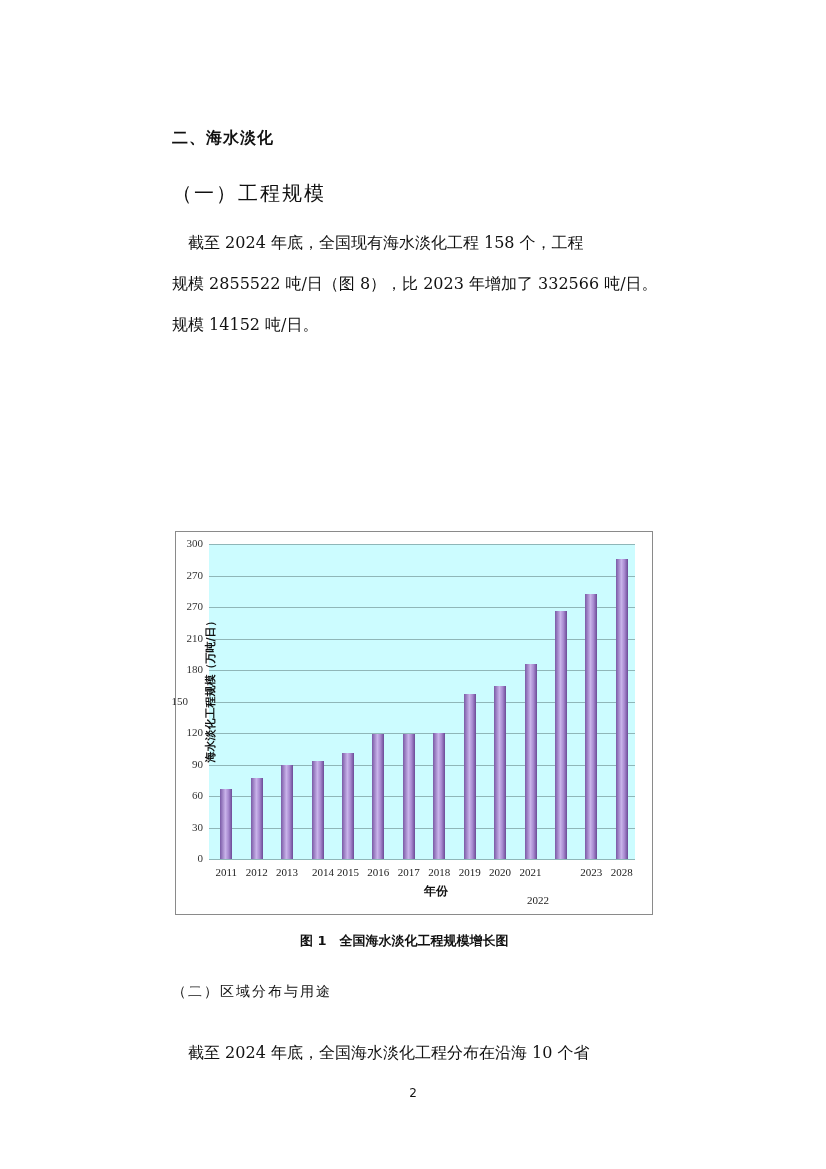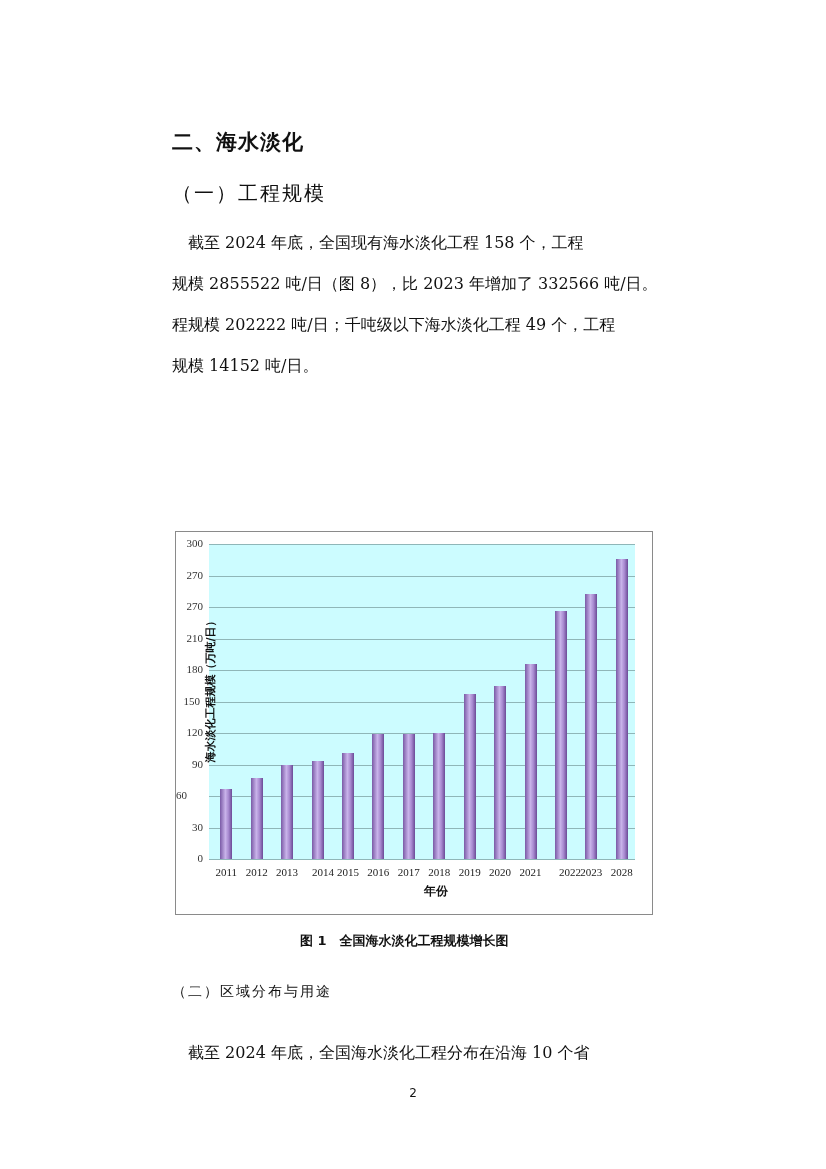--- a/index.html
+++ b/index.html
@@ -1,19 +1,19 @@
 <!DOCTYPE html>
 <html><head>
 <meta charset="utf-8">
 <style>
   html, body { margin:0; padding:0; background:#ffffff; }
   body { width:826px; height:1169px; position:relative; overflow:hidden;
          font-family:"DejaVu Serif", "Liberation Serif", serif; color:#111; }
   .h1 { position:absolute; left:172px; top:128px; font-family:"DejaVu Sans","Liberation Sans",sans-serif;
-        font-size:21px; font-weight:bold; letter-spacing:1px; }
+        font-size:16px; font-weight:bold; letter-spacing:1px; }
   .h2 { position:absolute; left:172px; top:180px; font-size:20px; letter-spacing:2px; }
   .para { position:absolute; left:172px; width:540px; font-size:16px; line-height:41px;
           text-align:justify; text-align-last:left; }
   .para .line { display:block; white-space:nowrap; }
   .p1 { top:222px; }
   .figure { position:absolute; left:175px; top:531px; width:476px; height:382px;
             border:1px solid #8a8a8a; background:#fff; }
   .plot { position:absolute; left:209px; top:544px; width:426px; height:315px;
           background:#ccfcff; }
   .grid { position:absolute; left:0; width:100%; height:1px; background:#8fb6b8; }
@@ -35,21 +35,20 @@
 </style>
 </head>
 <body>
 
 <div class="h1">二、海水淡化</div>
 <div class="h2">（一）工程规模</div>
 
 <div class="para p1">
   <span class="line">　截至 2024 年底，全国现有海水淡化工程 158 个，工程</span>
   <span class="line">规模 2855522 吨/日（图 8），比 2023 年增加了 332566 吨/日。</span>
-  <span class="line">程规模 202222 吨/日；千吨级以下海水淡化工程 49 个，工程</span>
   <span class="line">规模 14152 吨/日。</span>
 </div>
 
 <div class="figure"></div>
 <div class="plot" id="plot">
     <div class="grid" style="top: 315px;"></div>
     <div class="grid" style="top: 283.5px;"></div>
     <div class="grid" style="top: 252px;"></div>
     <div class="grid" style="top: 220.5px;"></div>
     <div class="grid" style="top: 189px;"></div>
@@ -70,43 +69,43 @@
     <div class="bar" style="left: 254.643px; height: 164.85px;"></div>
     <div class="bar" style="left: 285.071px; height: 173.25px;"></div>
     <div class="bar" style="left: 315.5px; height: 195.3px;"></div>
     <div class="bar" style="left: 345.929px; height: 247.8px;"></div>
     <div class="bar" style="left: 376.357px; height: 264.6px;"></div>
     <div class="bar" style="left: 406.786px; height: 299.88px;"></div>
   </div>
 <div id="yticks">
     <div class="ytick" style="left: 173px; top: 852px;">0</div>
     <div class="ytick" style="left: 173px; top: 820.5px;">30</div>
-    <div class="ytick" style="left: 157px; top: 789px;">60</div>
+    <div class="ytick" style="left: 173px; top: 789px;">60</div>
     <div class="ytick" style="left: 173px; top: 757.5px;">90</div>
     <div class="ytick" style="left: 173px; top: 726px;">120</div>
-    <div class="ytick" style="left: 170px; top: 694.5px;">150</div>
+    <div class="ytick" style="left: 158px; top: 694.5px;">150</div>
     <div class="ytick" style="left: 173px; top: 663px;">180</div>
     <div class="ytick" style="left: 173px; top: 631.5px;">210</div>
     <div class="ytick" style="left: 173px; top: 600px;">270</div>
     <div class="ytick" style="left: 173px; top: 568.5px;">270</div>
     <div class="ytick" style="left: 173px; top: 537px;">300</div>
   </div>
 <div id="xticks">
     <div class="xtick" style="left: 209.214px;">2011</div>
     <div class="xtick" style="left: 239.643px;">2012</div>
     <div class="xtick" style="left: 270.071px;">2013</div>
     <div class="xtick" style="left: 300px; text-align: right;">2014</div>
     <div class="xtick" style="left: 330.929px;">2015</div>
     <div class="xtick" style="left: 361.357px;">2016</div>
     <div class="xtick" style="left: 391.786px;">2017</div>
     <div class="xtick" style="left: 422.214px;">2018</div>
     <div class="xtick" style="left: 452.643px; font-family: Liberation Serif, serif;">2019</div>
     <div class="xtick" style="left: 483.071px;">2020</div>
     <div class="xtick" style="left: 513.5px;">2021</div>
-    <div class="xtick" style="left: 553px;">2022</div>
+    <div class="xtick" style="left: 521px; margin-top: 28px;">2022</div>
     <div class="xtick" style="left: 574.357px;">2023</div>
     <div class="xtick" style="left: 604.786px;">2028</div>
   </div>
 <div class="ylabel">海水淡化工程规模（万吨/日）</div>
 <div class="xlabel">年份</div>
 
 <div class="caption">图 1　全国海水淡化工程规模增长图</div>
 
 <div class="h3">（二）区域分布与用途</div>
 <div class="para p2">

